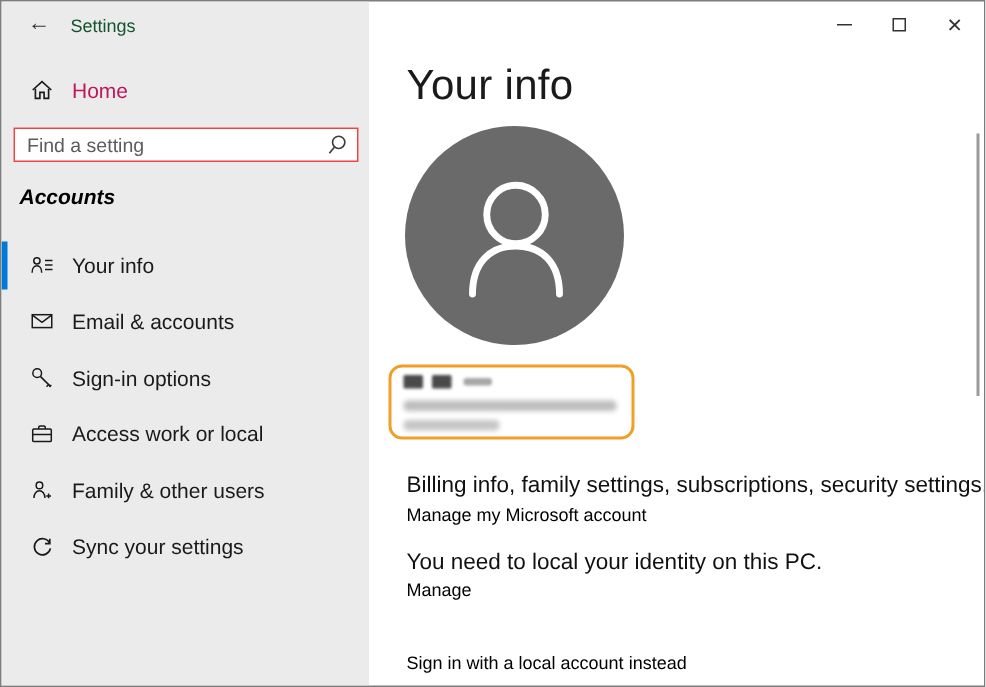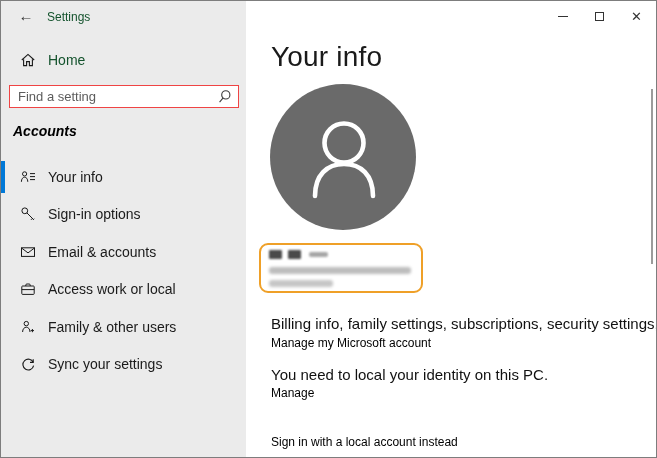--- a/index.html
+++ b/index.html
@@ -20,21 +20,21 @@
     position:absolute; left:13px; top:4px; width:24px; height:22px;
     font-size:15px; color:#333; text-align:center; line-height:22px; cursor:default;
   }
   .win-title {
     position:absolute; left:46px; top:9px; font-size:12px; color:#14532d;
   }
   .home-row {
     position:absolute; left:0; top:44px; width:245px; height:30px;
     display:flex; align-items:center; padding-left:19px; gap:12px;
   }
-  .home-row .label { font-size:14px; color:#14532d; }
+  .home-row .label { font-size:14px; color:#be185d; }
   .searchbox {
     position:absolute; left:8px; top:84px; width:230px; height:23px;
     background:#fff; border:1px solid #ef4444;
   }
   .searchbox input {
     position:absolute; left:0; top:0; width:100%; height:100%;
     border:none; outline:none; background:transparent;
     font-family:"Liberation Sans", sans-serif; font-size:13px;
     padding:0 26px 0 8px; color:#1a1a1a;
   }
@@ -138,35 +138,35 @@
           <line x1="10" y1="4.6" x2="15" y2="4.6" stroke="#1a1a1a" stroke-width="1"></line>
           <line x1="10" y1="7.6" x2="15" y2="7.6" stroke="#1a1a1a" stroke-width="1"></line>
           <line x1="10" y1="10.6" x2="15" y2="10.6" stroke="#1a1a1a" stroke-width="1"></line>
         </svg>
         <span class="label">Your info</span>
       </div>
 
       <div class="nav-item">
 
         <svg class="icon16" viewBox="0 0 16 16">
+          <rect x="1.5" y="3.8" width="13" height="8.6" fill="none" stroke="#1a1a1a" stroke-width="1"></rect>
+          <path d="M1.8 4.2 L8 8.9 L14.2 4.2" fill="none" stroke="#1a1a1a" stroke-width="1"></path>
+        </svg>
+        <span class="label">Email &amp; accounts</span>
+      </div>
+
+      <div class="nav-item">
+
+        <svg class="icon16" viewBox="0 0 16 16">
           <circle cx="4.8" cy="4.8" r="2.9" fill="none" stroke="#1a1a1a" stroke-width="1"></circle>
           <line x1="6.9" y1="6.9" x2="13.6" y2="13.6" stroke="#1a1a1a" stroke-width="1"></line>
           <line x1="11" y1="13.8" x2="12.6" y2="12.2" stroke="#1a1a1a" stroke-width="1"></line>
           <line x1="13" y1="13.9" x2="14.2" y2="12.7" stroke="#1a1a1a" stroke-width="1"></line>
         </svg>
         <span class="label">Sign-in options</span>
-      </div>
-
-      <div class="nav-item">
-
-        <svg class="icon16" viewBox="0 0 16 16">
-          <rect x="1.5" y="3.8" width="13" height="8.6" fill="none" stroke="#1a1a1a" stroke-width="1"></rect>
-          <path d="M1.8 4.2 L8 8.9 L14.2 4.2" fill="none" stroke="#1a1a1a" stroke-width="1"></path>
-        </svg>
-        <span class="label">Email &amp; accounts</span>
       </div>
 
       <div class="nav-item">
 
         <svg class="icon16" viewBox="0 0 16 16">
           <rect x="1.8" y="5" width="12.4" height="8.4" rx="0.8" fill="none" stroke="#1a1a1a" stroke-width="1"></rect>
           <path d="M5.8 5 V4 C5.8 3.4 6.2 3 6.8 3 H9.2 C9.8 3 10.2 3.4 10.2 4 V5" fill="none" stroke="#1a1a1a" stroke-width="1"></path>
           <line x1="1.8" y1="8.6" x2="14.2" y2="8.6" stroke="#1a1a1a" stroke-width="1"></line>
         </svg>
         <span class="label">Access work or local</span>

